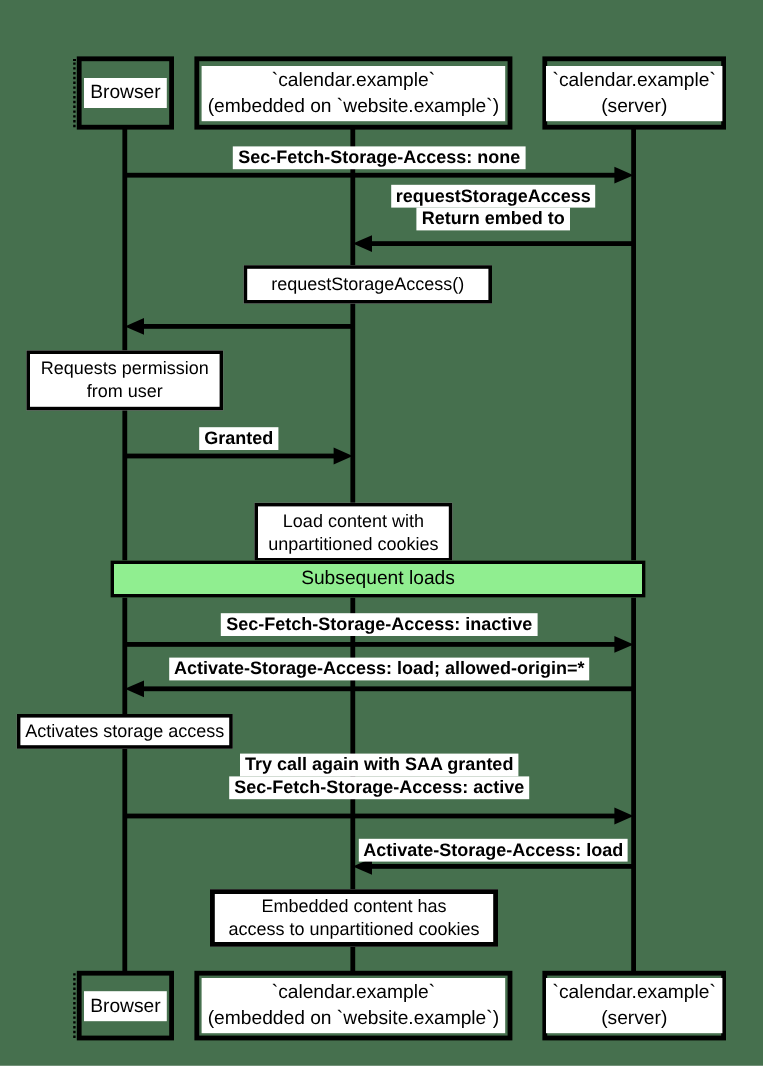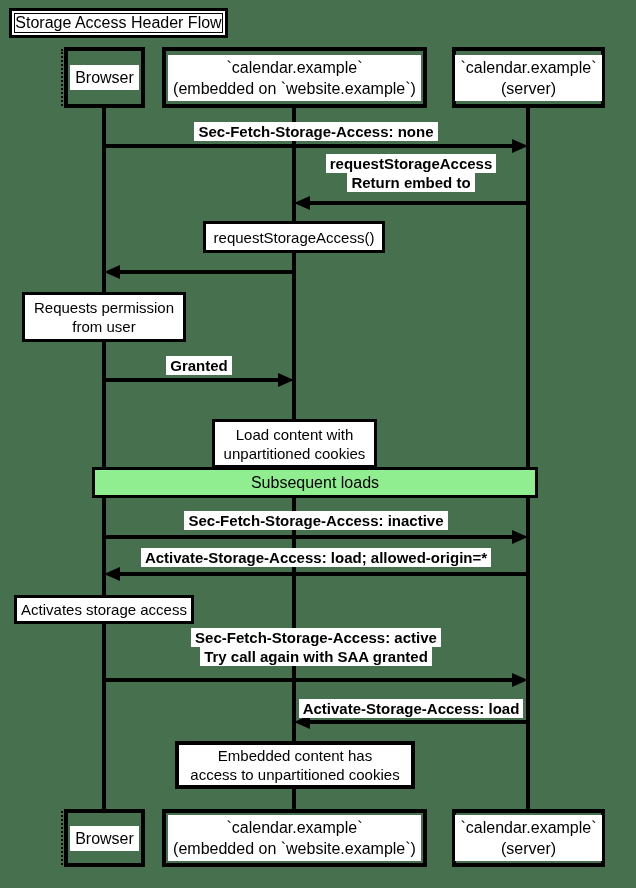--- a/index.html
+++ b/index.html
@@ -55,23 +55,20 @@
     background:#90EE90;border:3px solid #000;box-sizing:border-box;
     display:flex;align-items:center;justify-content:center;
     font-size:16px;z-index:3;
   }
 </style>
 </head>
 <body>
 
 <div class="diagram">
 
-  <div class="title-box">
-    <span>Storage Access Header Flow</span>
-  </div>
 
   <div class="lifeline" style="left:102px;"></div>
   <div class="lifeline" style="left:292px;"></div>
   <div class="lifeline" style="left:526px;"></div>
 
   <div class="actor browser-dotted" style="left:64px;top:47px;width:81px;height:61px;">
     <span class="chip">Browser</span>
   </div>
   <div class="actor" style="left:162px;top:47px;width:265px;height:61px;">
     <span class="chip"><span>`calendar.example`</span><br><span>(embedded on `website.example`)</span></span>
@@ -86,21 +83,21 @@
   <div class="mline" style="left:104px;top:144px;width:410px;"></div>
   <div class="head-r" style="left:512px;top:139px;"></div>
 
   <div class="msg-label" style="left:294px;top:154px;width:234px;">
     <div class="line"><span class="chip">requestStorageAccess</span></div>
     <div class="line"><span class="chip">Return embed to</span></div>
   </div>
   <div class="mline" style="left:308px;top:201px;width:220px;"></div>
   <div class="head-l" style="left:294px;top:196px;"></div>
 
-  <div class="note" style="left:203px;top:221px;width:182px;height:32px;">
+  <div class="note" style="left:203px;top:221px;width:207px;height:32px;">
     <div>requestStorageAccess()</div>
   </div>
 
   <div class="mline" style="left:118px;top:270px;width:176px;"></div>
   <div class="head-l" style="left:104px;top:265px;"></div>
 
   <div class="note" style="left:22px;top:292px;width:164px;height:50px;">
     <div>Requests permission</div>
     <div>from user</div>
   </div>
@@ -130,22 +127,22 @@
     <div class="line"><span class="chip">Activate-Storage-Access: load; allowed-origin=*</span></div>
   </div>
   <div class="mline" style="left:118px;top:572px;width:410px;"></div>
   <div class="head-l" style="left:104px;top:567px;"></div>
 
   <div class="note" style="left:14px;top:595px;width:180px;height:29px;">
     <div>Activates storage access</div>
   </div>
 
   <div class="msg-label" style="left:104px;top:628px;width:424px;">
+    <div class="line"><span class="chip">Try call again with SAA granted</span></div>
     <div class="line"><span class="chip">Sec-Fetch-Storage-Access: active</span></div>
-    <div class="line"><span class="chip">Try call again with SAA granted</span></div>
   </div>
   <div class="mline" style="left:104px;top:678px;width:410px;"></div>
   <div class="head-r" style="left:512px;top:673px;"></div>
 
   <div class="msg-label" style="left:294px;top:699px;width:234px;">
     <div class="line"><span class="chip">Activate-Storage-Access: load</span></div>
   </div>
   <div class="mline" style="left:308px;top:720px;width:220px;"></div>
   <div class="head-l" style="left:294px;top:715px;"></div>
 

